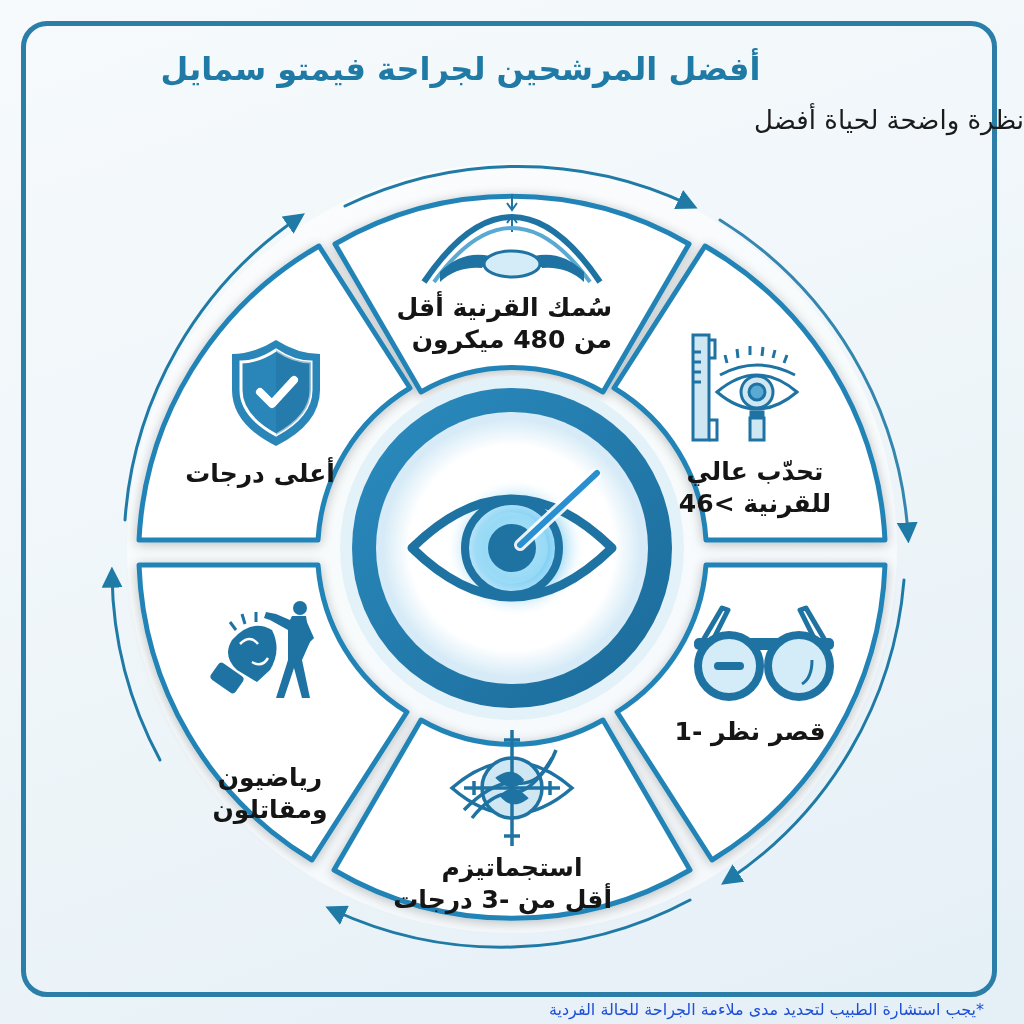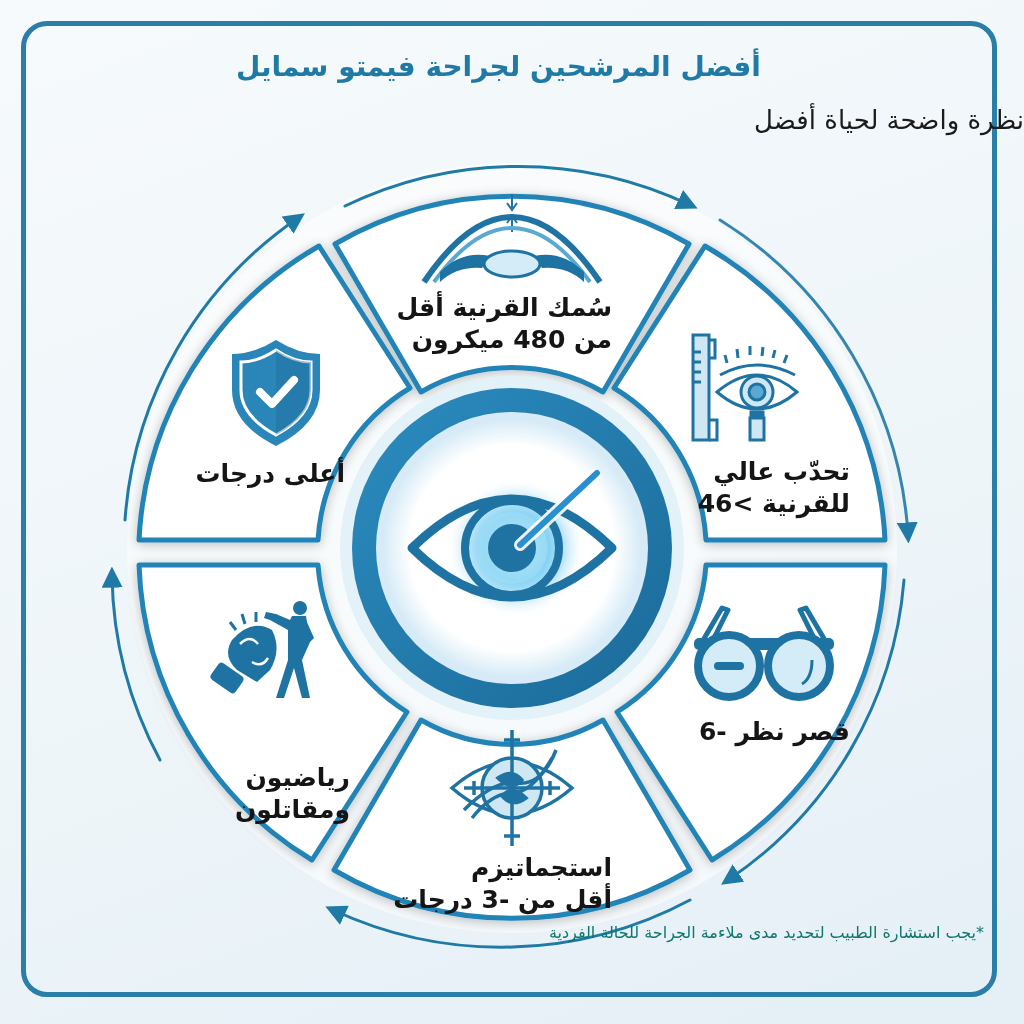--- a/index.html
+++ b/index.html
@@ -7,37 +7,36 @@
     width: 1024px; height: 1024px; overflow: hidden; position: relative;
     background: linear-gradient(160deg, #f6fafc 0%, #eef5f9 55%, #e4eff6 100%);
     font-family: "DejaVu Sans", "Liberation Sans", sans-serif;
   }
   .frame {
     position: absolute; left: 21px; top: 21px; width: 976px; height: 976px;
     border: 5px solid #2a7ea8; border-radius: 26px; box-sizing: border-box;
   }
   .title {
     position: absolute; left: 0; width: 921px; top: 50px; text-align: center;
-    direction: rtl; font-weight: bold; font-size: 28px; color: #1f7aa6;
+    direction: rtl; font-weight: bold; font-size: 32px; color: #1f7aa6;
     letter-spacing: 0;
-    padding-left: 38px;
   }
   .subtitle {
     position: absolute; left: 0; width: 1024px; top: 105px; text-align: right;
     direction: rtl; font-size: 26px; color: #1b1b1b;
   }
   svg.diagram { position: absolute; left: 0; top: 0; }
   .label {
-    position: absolute; direction: rtl; font-weight: bold;
+    position: absolute; direction: rtl; text-align: center; font-weight: bold;
     font-size: 25px; line-height: 32px; color: #151515; white-space: nowrap;
   }
   .label span { display: block; }
   .footnote {
-    position: absolute; right: 40px; top: 923px; direction: rtl;
-    font-size: 16px; color: #0f766e;
+    position: absolute; right: 40px; top: 1000px; direction: rtl;
+    font-size: 16px; color: #1d4ed8;
   }
 </style>
 </head>
 <body>
 
 <div class="frame"></div>
 
 <div class="title">أفضل المرشحين لجراحة فيمتو سمايل</div>
 <div class="subtitle">نظرة واضحة لحياة أفضل</div>
 
@@ -231,21 +230,21 @@
   <span>سُمك القرنية أقل</span>
   <span>من 480 ميكرون</span>
 </div>
 
 <div class="label" style="left:660px; top:456px; width:190px;">
   <span>تحدّب عالي</span>
   <span>للقرنية &gt;46</span>
 </div>
 
 <div class="label" style="left:650px; top:716px; width:200px;">
-  <span>قصر نظر -6</span>
+  <span>قصر نظر -1</span>
 </div>
 
 <div class="label" style="left:412px; top:852px; width:200px;">
   <span>استجماتيزم</span>
   <span>أقل من -3 درجات</span>
 </div>
 
 <div class="label" style="left:190px; top:730px; width:160px;margin-top:32px;">
   <span>رياضيون</span>
   <span>ومقاتلون</span>

